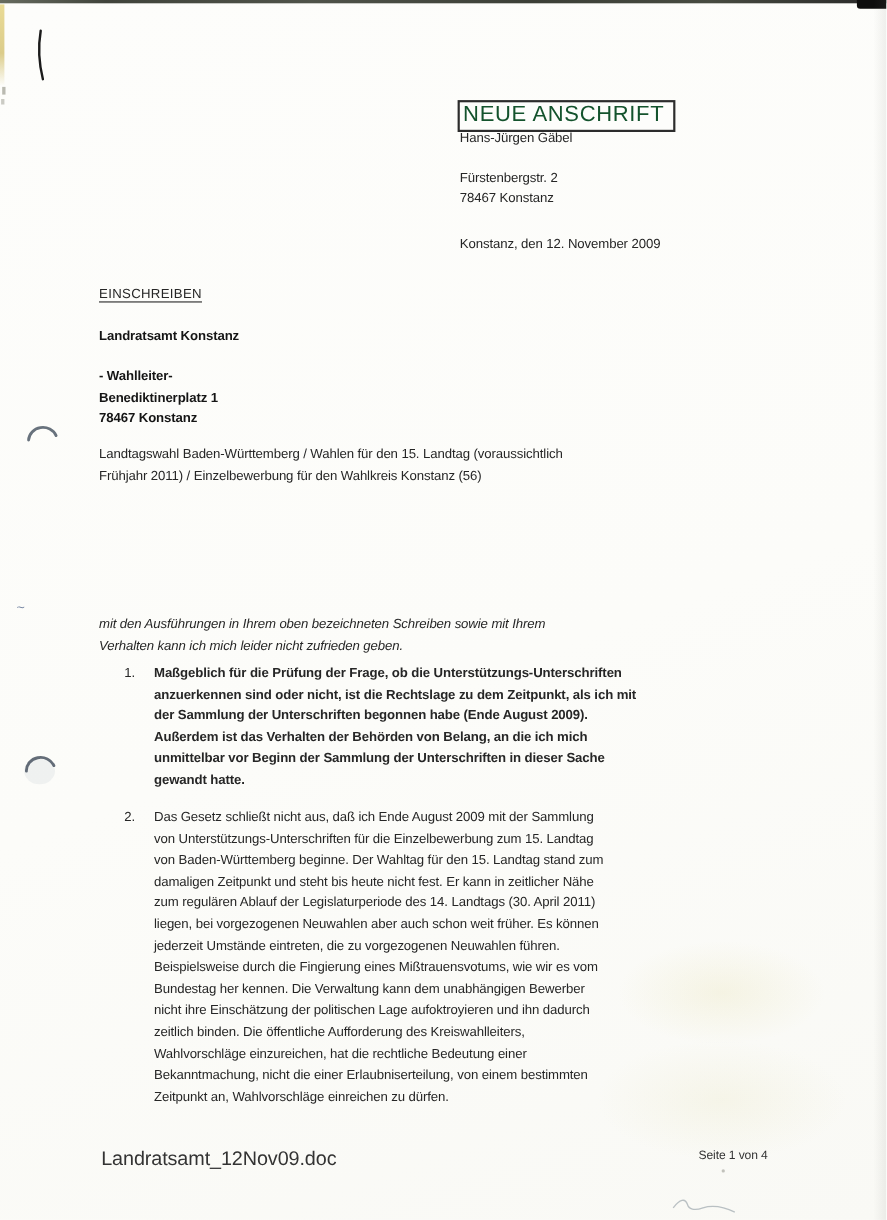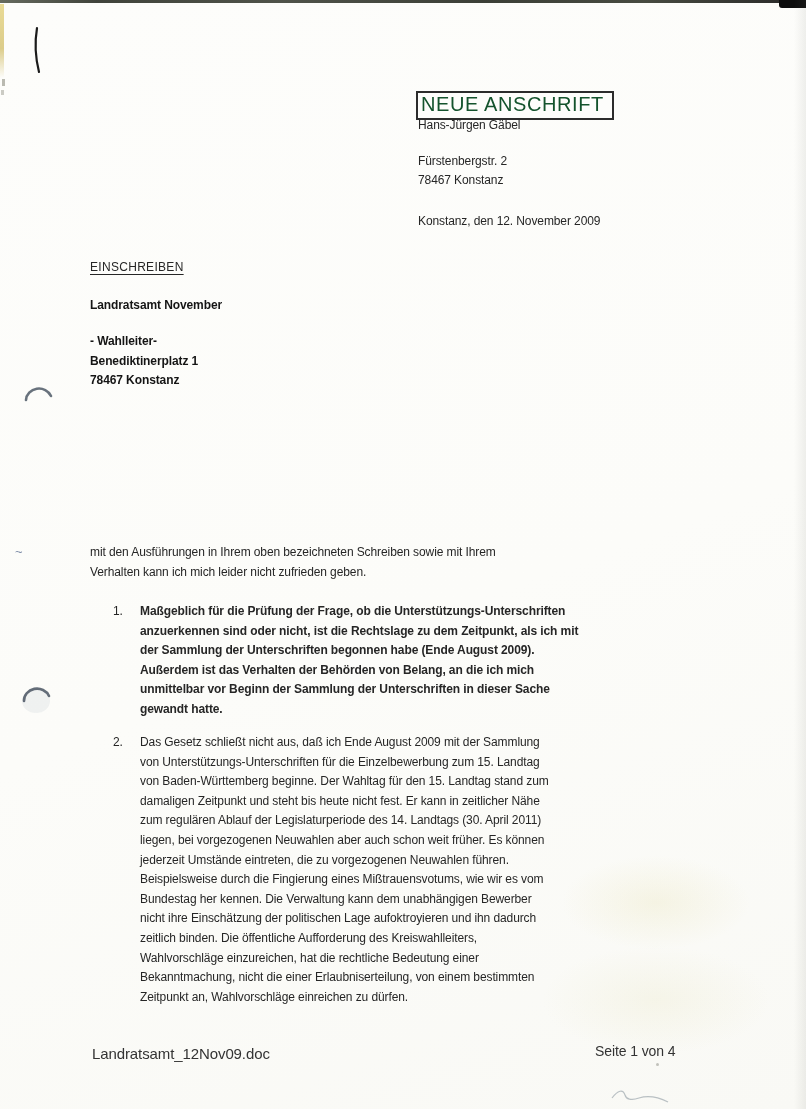--- a/index.html
+++ b/index.html
@@ -44,27 +44,27 @@
   .sender-city   { left: 418px; top: 171px; }
   .date-line     { left: 418px; top: 212px; }
   .delivery      { left: 90px;  top: 258px; }
   .rcpt-name     { left: 90px;  top: 296px; }
   .rcpt-role     { left: 90px;  top: 332px; }
   .rcpt-street   { left: 90px;  top: 352px; }
   .rcpt-city     { left: 90px;  top: 371px; }
   .subject       { left: 90px;  top: 403px; }
   .reference     { left: 90px;  top: 462px; }
   .salutation    { left: 90px;  top: 511px; }
-  .intro         { left: 90px;  top: 543px; }
+  .intro         { left: 90px;  top: 558px; font-style: italic; }
   .li-num-1      { left: 113px; top: 602px; }
   .li-txt-1      { left: 140px; top: 602px; font-weight: bold; }
   .li-num-2      { left: 113px; top: 733px; }
   .li-txt-2      { left: 140px; top: 733px; }
-  .footer-file   { left: 92px;  top: 1046px; font-size: 15px; line-height: 15px; color: #333; }
-  .footer-page   { left: 595px; top: 1044px; font-size: 14px; line-height: 15px; color: #333; }
+  .footer-file   { left: 92px;  top: 1046px; font-size: 18px; line-height: 15px; color: #333; }
+  .footer-page   { left: 635px; top: 1044px; font-size: 11px; line-height: 15px; color: #333; }
 
   
   .top-edge-strip {
     position: absolute; left: 0; top: 0; width: 806px; height: 3px;
     background: linear-gradient(90deg, #565b4e 0%, #2b2f26 12%, #3c4036 35%, #262a21 60%, #33372c 80%, #101010 100%);
     opacity: 0.9;
   }
   .top-right-blob {
     position: absolute; right: 0; top: 0; width: 27px; height: 8px;
     background: #0d0d0d; border-radius: 0 0 0 3px;
@@ -134,25 +134,27 @@
 
   <div class="new-address-box">NEUE ANSCHRIFT</div>
   <div class="txt sender-name">Hans-Jürgen Gäbel</div>
   <div class="txt sender-street">Fürstenbergstr. 2</div>
   <div class="txt sender-city">78467 Konstanz</div>
 
   <div class="txt date-line">Konstanz, den 12. November 2009</div>
 
   <div class="txt underlined delivery">EINSCHREIBEN</div>
 
-  <div class="txt bold rcpt-name">Landratsamt November</div>
+  <div class="txt bold rcpt-name">Landratsamt Konstanz</div>
   <div class="txt bold rcpt-role">- Wahlleiter-</div>
   <div class="txt bold rcpt-street">Benediktinerplatz 1</div>
   <div class="txt bold rcpt-city">78467 Konstanz</div>
 
+  <div class="txt subject">Landtagswahl Baden-Württemberg / Wahlen für den 15. Landtag (voraussichtlich
+Frühjahr 2011) / Einzelbewerbung für den Wahlkreis Konstanz (56)</div>
 
   <div class="txt intro">mit den Ausführungen in Ihrem oben bezeichneten Schreiben sowie mit Ihrem
 Verhalten kann ich mich leider nicht zufrieden geben.</div>
 
   <div class="txt li-num-1">1.</div>
   <div class="txt li-txt-1">Maßgeblich für die Prüfung der Frage, ob die Unterstützungs-Unterschriften
 anzuerkennen sind oder nicht, ist die Rechtslage zu dem Zeitpunkt, als ich mit
 der Sammlung der Unterschriften begonnen habe (Ende August 2009).
 Außerdem ist das Verhalten der Behörden von Belang, an die ich mich
 unmittelbar vor Beginn der Sammlung der Unterschriften in dieser Sache

